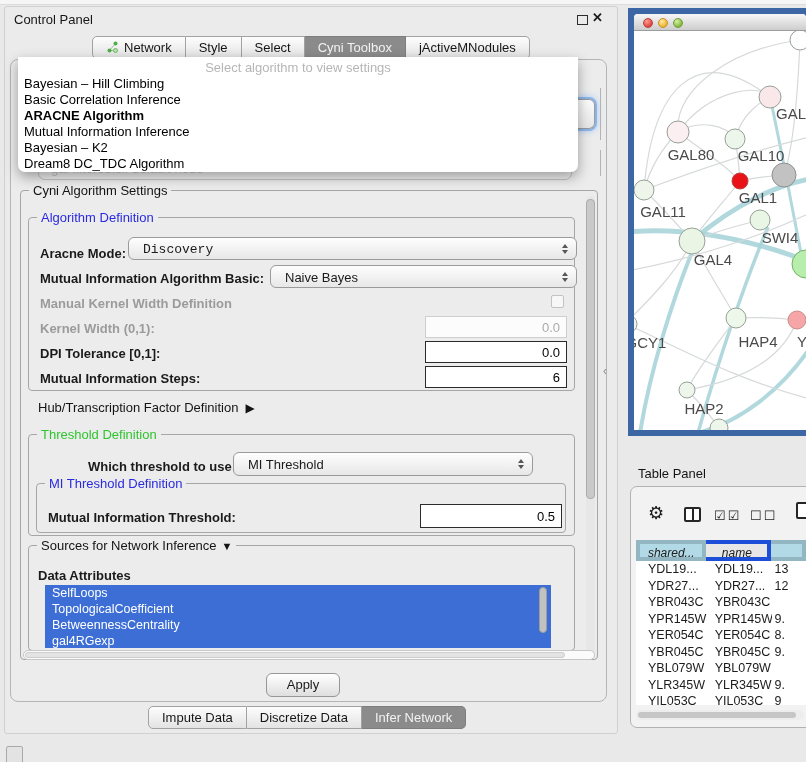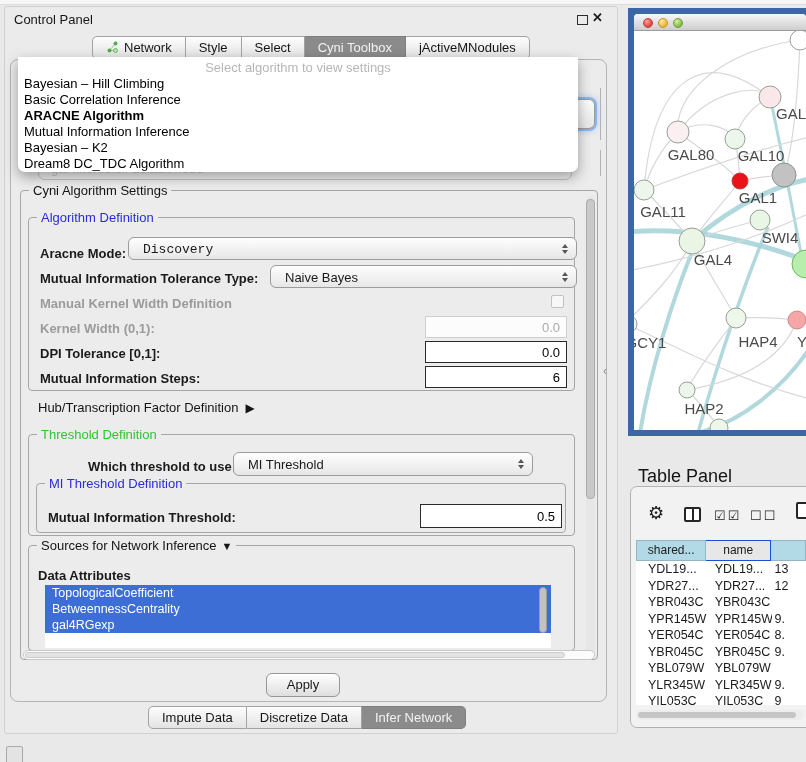--- a/index.html
+++ b/index.html
@@ -120,37 +120,37 @@
   #mac-titlebar { position:absolute; left:0; top:0; width:100%; height:17px;
                   background:linear-gradient(#f7f7f7,#cdcdcd); border-bottom:1px solid #9d9d9d; }
   .light { position:absolute; top:3.5px; width:10px; height:10px; border-radius:50%; }
   #light-red    { left:9px;  background:radial-gradient(circle at 35% 30%, #ff9d97, #e0443c 70%); border:1px solid #b8423c; }
   #light-yellow { left:24px; background:radial-gradient(circle at 35% 30%, #ffe9a8, #efb42d 70%); border:1px solid #c68f2b; }
   #light-green  { left:39px; background:radial-gradient(circle at 35% 30%, #d7f0a8, #83b93e 70%); border:1px solid #6f9e39; }
   #net-canvas { position:absolute; left:0; top:17px; width:152px; height:399px; background:#ffffff; }
   .nlabel { font-size:15px; fill:#4a4a4a; font-family:"Liberation Sans",sans-serif; }
 
   
-  #table-panel-title { left:638px; top:466px; font-size:18px; color:#141414; }
+  #table-panel-title { left:638px; top:466px; font-size:13px; color:#141414; }
   #table-panel { left:630px; top:486px; width:190px; height:242px; background:#f2f2f2;
                  border:1px solid #b2b2b2; border-radius:7px; }
   #gear-icon { left:648px; top:502px; font-size:18px; color:#1e1e1e; }
   #cols-icon { left:684px; top:507px; width:17px; height:15px; border:2px solid #262626;
                border-radius:2px; background:#ffffff; }
   #cols-icon::after { content:""; position:absolute; left:50%; top:0; bottom:0; width:2px;
                       background:#262626; transform:translateX(-50%); }
   #check-pair   { left:714px; top:508px; font-size:13px; letter-spacing:2px; color:#1e1e1e; }
   #uncheck-pair { left:750px; top:508px; font-size:13px; letter-spacing:2px; color:#1e1e1e; }
   #partial-icon { left:796px; top:502px; width:16px; height:17px; border:2px solid #262626;
                   border-radius:2px; background:#ffffff; }
 
   #tbl { left:636px; top:540px; width:170px; height:165px; background:#ffffff; overflow:hidden; }
   #tbl-head { display:flex; height:21px; }
-  .th { border:1px solid #1d4ed8; background:#e7e7e7; font-size:12px; text-align:center;
-        line-height:19px; color:#202020; overflow:hidden; white-space:nowrap; }
+  .th { border:4px solid #1d4ed8; background:#e7e7e7; font-size:12px; text-align:center;
+        line-height:19px; color:#202020; overflow:hidden; white-space:nowrap;font-style:italic; }
   .th.hl { background:#b2d9e6; border-color:#93b7c2; }
   .th:nth-child(1) { width:81px; }
   .th:nth-child(2) { width:75px; border-left:none; }
   .th:nth-child(3) { width:40px; border-left:none; }
   .tr { display:flex; height:16.5px; font-size:12.5px; color:#1c1c1c; align-items:center; }
   .td { overflow:hidden; white-space:nowrap; }
   .td:nth-child(1) { width:81px; padding-left:12px; }
   .td:nth-child(2) { width:75px; padding-left:8px; }
   .td:nth-child(3) { width:40px; padding-left:3px; }
   #tbl-hscroll { left:636px; top:710px; width:168px; height:10px; background:#ededed; border-radius:5px; }
@@ -224,21 +224,21 @@
 
 <span class="flabel" style="left:40px; top:246px;">Aracne Mode:</span>
 <div class="combo" id="aracne-combo">
   <span class="val">Discovery</span>
   <span class="stepper">
       <span class="tri-up"></span>
       <span class="tri-down"></span>
     </span>
 </div>
 
-<span class="flabel" style="left:40px; top:271px;">Mutual Information Tolerance Type:</span>
+<span class="flabel" style="left:40px; top:271px;">Mutual Information Algorithm Basic:</span>
 <div class="combo" id="miat-combo">
   <span class="val">Naive Bayes</span>
   <span class="stepper">
       <span class="tri-up"></span>
       <span class="tri-down"></span>
     </span>
 </div>
 
 <span class="flabel dis" style="left:40px; top:296px;">Manual Kernel Width Definition</span>
 <div class="abs" id="manual-cb"></div>
@@ -277,20 +277,21 @@
 <input class="ninput" id="mithr-input" value="0.5" style="">
 
 <div class="grp" id="sources-grp">
   <span class="grp-title">
     <span>Sources for Network Inference</span>
     <span style="font-size:11px;">▼</span>
   </span>
 </div>
 <span class="flabel" id="attr-label">Data Attributes</span>
 <div class="abs" id="attr-list">
+    <div class="src-item">SelfLoops</div>
     <div class="src-item">TopologicalCoefficient</div>
     <div class="src-item">BetweennessCentrality</div>
     <div class="src-item">gal4RGexp</div>
   </div>
 <div class="abs" id="list-vthumb"></div>
 <div class="abs" id="src-hscroll"></div>
 <div class="abs" id="src-hthumb"></div>
 
 <div class="abs" id="apply-btn">Apply</div>
 

